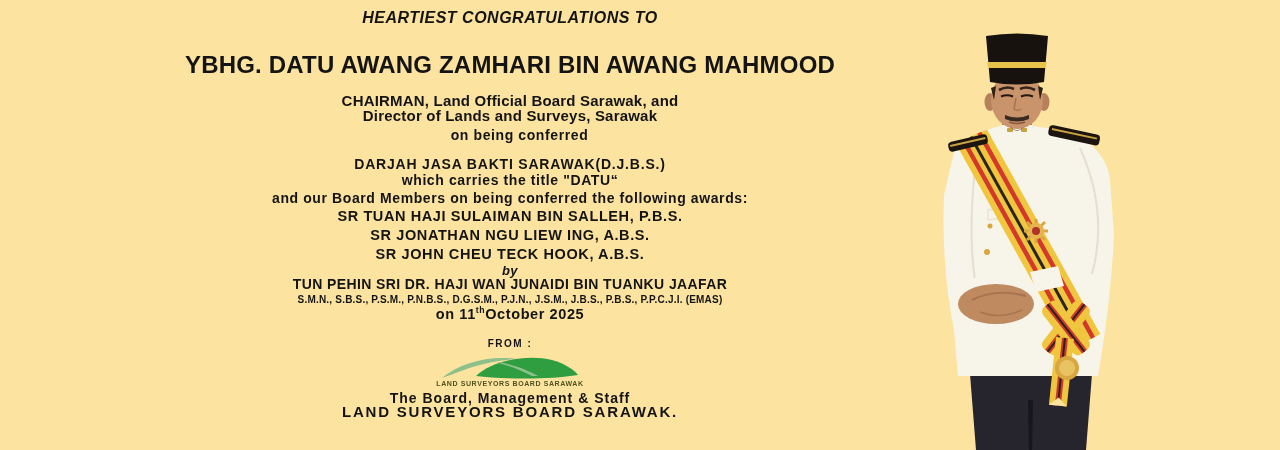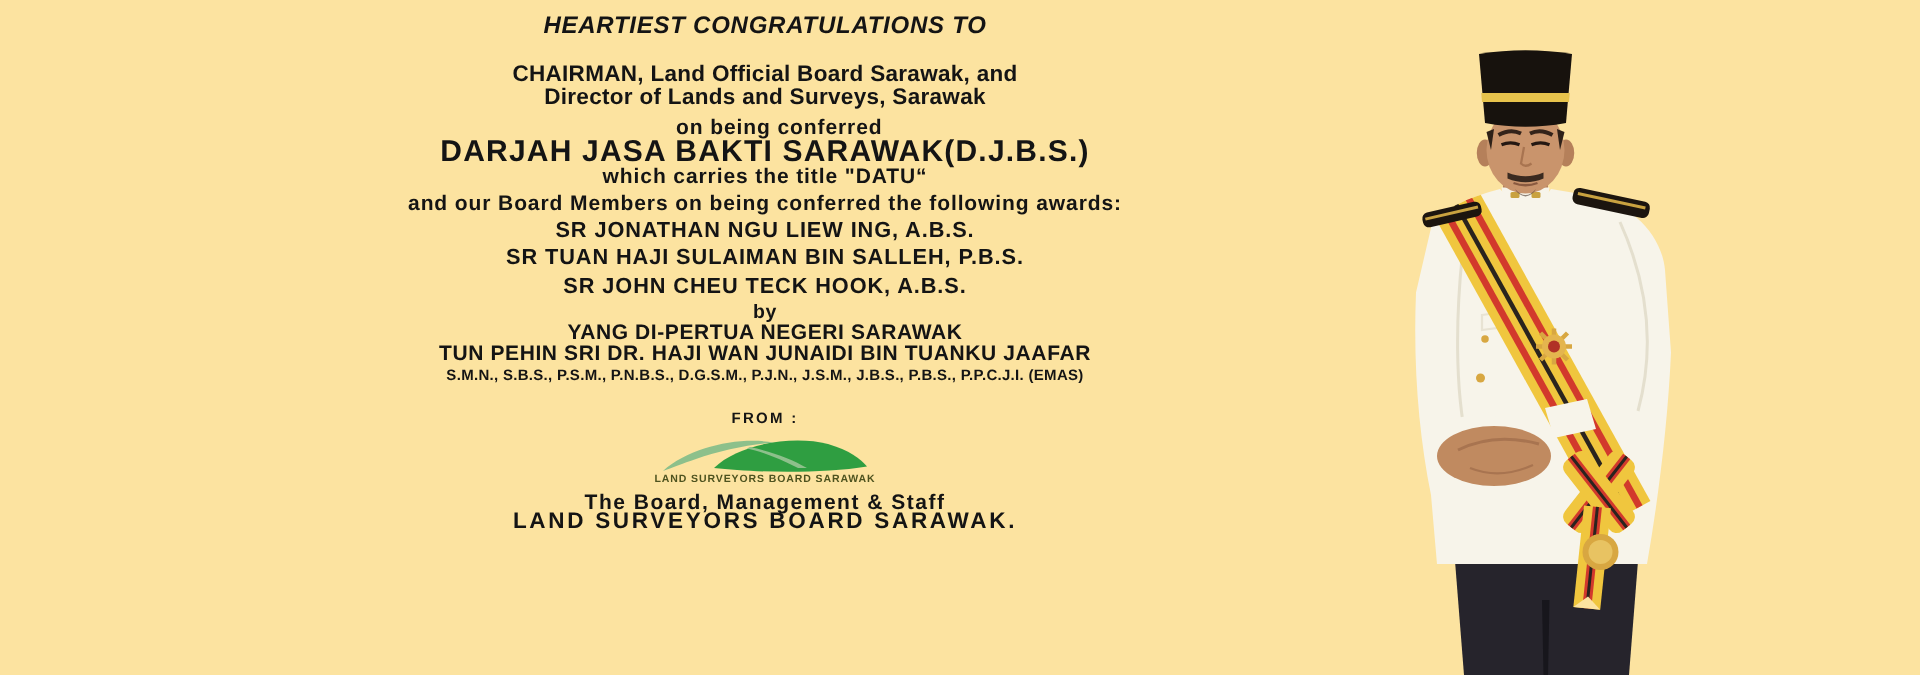--- a/index.html
+++ b/index.html
@@ -17,26 +17,26 @@
     text-align:center;
     padding-top:9px;
   }
   .line{font-weight:bold;}
   .l-heading{font-size:16px;font-style:italic;letter-spacing:.5px;line-height:18px;}
   .l-name{font-size:24px;letter-spacing:.2px;line-height:26px;margin-top:25px;}
   .l-chair{font-size:15px;letter-spacing:.2px;line-height:15px;margin-top:15px;}
   .l-dir{font-size:15px;letter-spacing:.2px;line-height:15px;}
   .l-body{font-size:14px;letter-spacing:.6px;line-height:15px;}
   .l-conf{margin-top:5px;margin-left:19px;}
-  .l-award{font-size:20px;letter-spacing:.8px;line-height:16px;margin-top:1px;text-align:center;}
+  .l-award{font-size:14px;letter-spacing:.8px;line-height:16px;margin-top:13px;text-align:center;}
   .l-carries{margin-top:1px;}
   .l-intro{margin-top:3px;}
   .l-member{font-size:14.5px;letter-spacing:.6px;line-height:15px;margin-top:4px;}
   .l-member-first{margin-top:3px;}
-  .l-by{font-size:13px;line-height:13px;margin-top:2px;letter-spacing:.4px;}
+  .l-by{font-size:13px;line-height:13px;margin-top:2px;letter-spacing:.4px;font-style:italic;}
   .l-conferrer{font-size:14px;letter-spacing:.4px;line-height:14px;}
   .l-conferrer-first{margin-top:1px;}
   .l-honors{font-size:10px;letter-spacing:.2px;line-height:15px;margin-top:1px;}
   .l-occasion{font-size:14px;letter-spacing:.5px;line-height:15px;margin-top:4px;}
   .l-date{font-size:14.5px;letter-spacing:.6px;line-height:15px;}
   .l-from{font-size:10px;letter-spacing:1.5px;line-height:16px;margin-top:14px;}
   sup{font-size:60%;vertical-align:super;line-height:0;}
   .logo-wrap{margin-top:3px;line-height:0;}
   .logo-caption{
     font-size:7px;font-weight:bold;color:#4e531f;
@@ -48,36 +48,37 @@
     position:absolute;left:930px;top:30px;width:200px;height:420px;
   }
 </style>
 </head>
 <body>
 
 <div class="banner">
   <div class="text-col">
 
     <div class="line l-heading">HEARTIEST CONGRATULATIONS TO</div>
+    <div class="line l-name">YBHG. DATU AWANG ZAMHARI BIN AWANG MAHMOOD</div>
     <div class="line l-chair">CHAIRMAN, Land Official Board Sarawak, and</div>
     <div class="line l-dir">Director of Lands and Surveys, Sarawak</div>
     <div class="line l-body l-conf">on being conferred</div>
     <div class="line l-award">DARJAH JASA BAKTI SARAWAK(D.J.B.S.)</div>
     <div class="line l-body l-carries">which carries the title "DATU“</div>
     <div class="line l-body l-intro">and our Board Members on being conferred the following awards:</div>
 
+    <div class="line l-member l-member-first">SR TUAN HAJI SULAIMAN BIN SALLEH, P.B.S.</div>
     <div class="line l-member">SR JONATHAN NGU LIEW ING, A.B.S.</div>
-    <div class="line l-member l-member-first">SR TUAN HAJI SULAIMAN BIN SALLEH, P.B.S.</div>
     <div class="line l-member">SR JOHN CHEU TECK HOOK, A.B.S.</div>
 
     <div class="line l-by">by</div>
-    <div class="line l-conferrer">YANG DI-PERTUA NEGERI SARAWAK</div>
     <div class="line l-conferrer">TUN PEHIN SRI DR. HAJI WAN JUNAIDI BIN TUANKU JAAFAR</div>
     <div class="line l-honors">S.M.N., S.B.S., P.S.M., P.N.B.S., D.G.S.M., P.J.N., J.S.M., J.B.S., P.B.S., P.P.C.J.I. (EMAS)</div>
 
+    <div class="line l-date"><span>on 11</span><sup>th</sup><span>October 2025</span></div>
 
     <div class="line l-from">FROM :</div>
 
     <div class="logo-wrap">
       <svg width="140" height="24" viewBox="0 0 140 24">
 
         <path d="M36,21 C52,5 88,-1 112,5 C126,9 134,15 138,20 C108,25 62,24 36,21 Z" fill="#2f9e41"></path>
 
         <path d="M2,23 C20,7 52,0 76,4 C62,5 40,9 24,15 C15,18 8,21 2,23 Z" fill="#8dc08b"></path>
         <path d="M60,7 C74,10 88,15 98,21 L92,21 C80,15 68,10 58,8 Z" fill="#8dc08b"></path>

